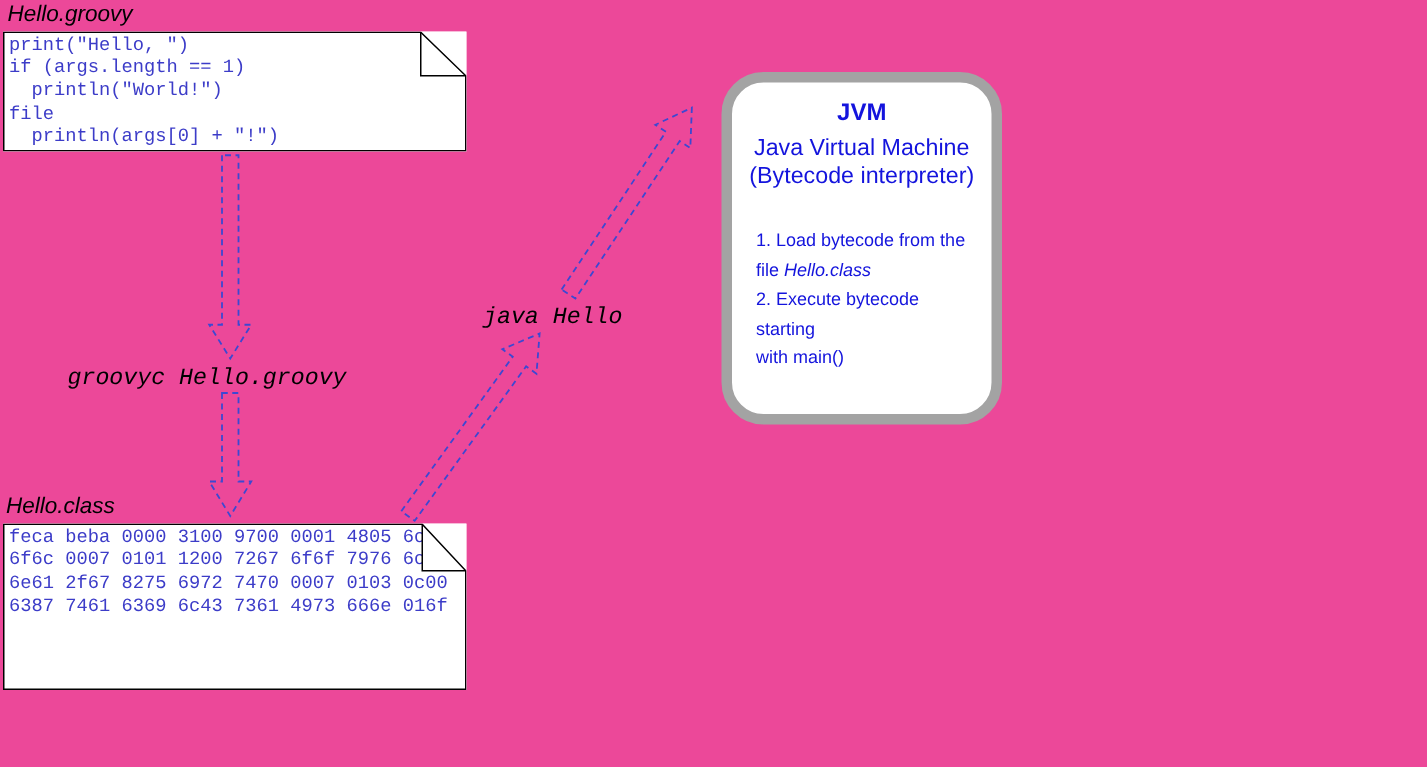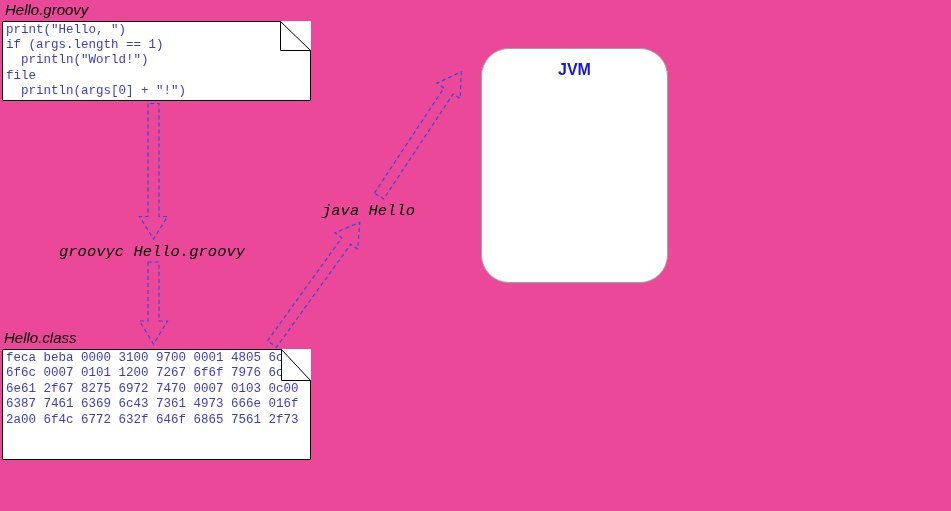--- a/index.html
+++ b/index.html
@@ -44,29 +44,29 @@
 
   
   .cmd {
     position: absolute;
     font-family: "Liberation Mono", "DejaVu Sans Mono", monospace;
     font-size: 15.5px;
     color: #000000;
     white-space: pre;
     font-style: italic;
   }
-  .compile-cmd { left: 59px; top: 243px; }
+  .compile-cmd { left: 45px; top: 243px; }
   .run-cmd     { left: 322px; top: 202px; }
 
   
   .jvm-box {
     position: absolute;
     left: 481px; top: 48px;
     width: 187px; height: 235px;
-    border: 1px solid #a3a3a3;
+    border: 7px solid #a3a3a3;
     border-radius: 28px;
     background: #ffffff;
     box-sizing: border-box;
     color: #1414dd;
   }
   .jvm-title {
     margin-top: 12px;
     text-align: center;
     font-size: 16px;
     font-weight: bold;
@@ -131,28 +131,37 @@
   <div class="cmd compile-cmd">groovyc Hello.groovy</div>
 
   <div class="file-label class-label">Hello.class</div>
 
   <div class="file-box class-box">
     <div class="file-text">
       <div class="mono-line">feca beba 0000 3100 9700 0001 4805 6c65</div>
       <div class="mono-line">6f6c 0007 0101 1200 7267 6f6f 7976 6c2f</div>
       <div class="mono-line">6e61 2f67 8275 6972 7470 0007 0103 0c00</div>
       <div class="mono-line">6387 7461 6369 6c43 7361 4973 666e 016f</div>
-      <div class="mono-line">2a00 6f4c 6772 632f 646f 6865 7561 2f73</div>
     </div>
     <svg class="box-frame" xmlns="http://www.w3.org/2000/svg" viewBox="0 0 309 111">
       <polygon class="frame-cover" points="279.5,0 309,0 309,31.5 279.5,31.5"></polygon>
       <path class="frame-line" d="M279.5,0.5 L0.5,0.5 L0.5,110.5 L308.5,110.5 L308.5,31.5 Z"></path>
       <path class="frame-line" d="M279.5,0.5 L279.5,31.5 L308.5,31.5"></path>
     </svg>
   </div>
 
   <div class="cmd run-cmd">java Hello</div>
 
   <div class="jvm-box">
     <div class="jvm-title">JVM</div>
+    <div class="jvm-subtitle">
+      <div>Java Virtual Machine</div>
+      <div>(Bytecode interpreter)</div>
+    </div>
+    <div class="jvm-steps">
+      <div>1. Load bytecode from the</div>
+      <div><span>file </span><span class="italic">Hello.class</span></div>
+      <div>2. Execute bytecode starting</div>
+      <div>with main()</div>
+    </div>
   </div>
 
 </div>
 
 </body></html>

